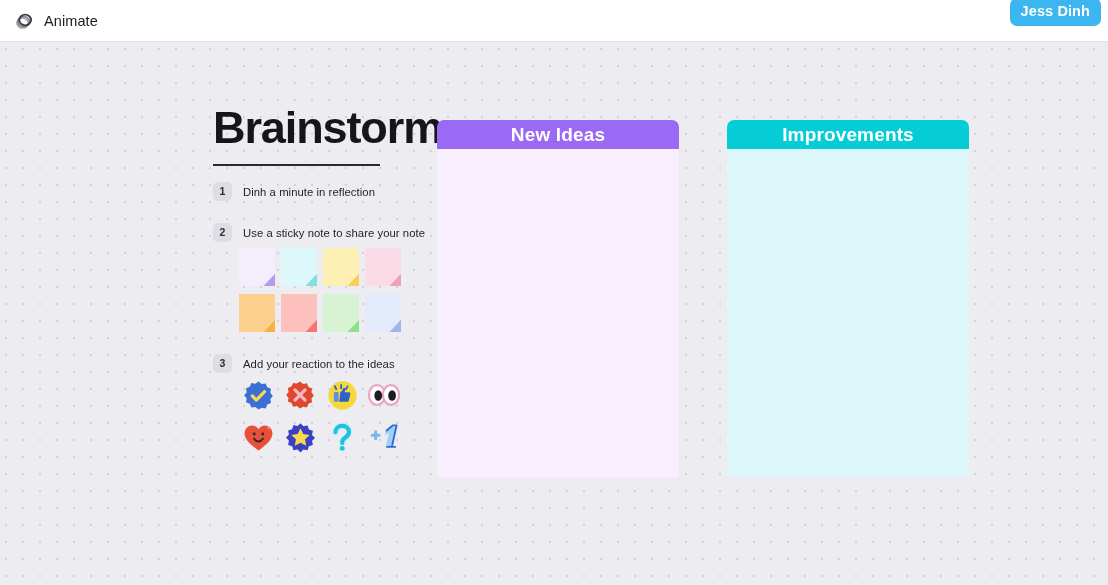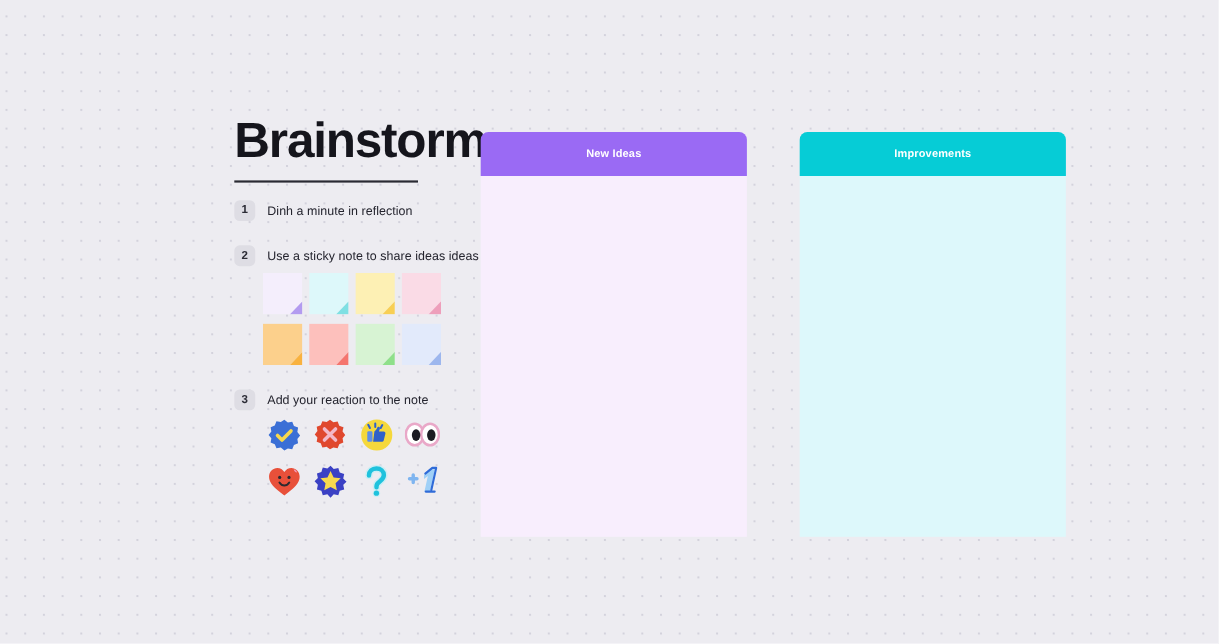--- a/index.html
+++ b/index.html
@@ -140,56 +140,69 @@
   
   .column {
     position:absolute;
     top:120px;
     width:242px;
   }
   #col-0 { left:437px; }
   #col-1 { left:727px; }
 
   .col-header {
-    height:40px;
+    height:29px;
     border-radius:7px 7px 0 0;
     display:flex; align-items:center; justify-content:center;
     color:#ffffff;
-    font-size:10px;
+    font-size:19px;
     font-weight:700;
     letter-spacing:.15px;
   }
   .col-body {
     height:328px;
   }
 </style>
 </head>
 <body>
 
 <div id="app">
 
+  <div id="topbar">
+
+    <div id="brand">
+      <svg class="logo" viewBox="0 0 24 24">
+        <ellipse cx="9.4" cy="14.2" rx="6.2" ry="5.5" fill="none" stroke="#9b9aa6" stroke-width="1.7"></ellipse>
+        <ellipse cx="10.6" cy="12.6" rx="6.2" ry="5.5" fill="none" stroke="#7d7c8a" stroke-width="1.7"></ellipse>
+        <ellipse cx="12.2" cy="10.9" rx="6.4" ry="5.8" fill="none" stroke="#3b3b47" stroke-width="2"></ellipse>
+      </svg>
+      <span class="brand-text">Animate</span>
+    </div>
+
+    <div id="user-badge">Jess Dinh</div>
+  </div>
 
   <div id="instructions">
 
     <div id="board-title">Brainstorm</div>
     <div id="title-rule"></div>
 
     <div class="step" id="step1">
       <div class="step-num">1</div>
       <div class="step-label">Dinh a minute in reflection</div>
     </div>
 
     <div class="step" id="step2">
       <div class="step-num">2</div>
-      <div class="step-label">Use a sticky note to share ideas ideas</div>
+      <div class="step-label">Use a sticky note to share your note</div>
     </div>
 
     <div class="step" id="step3">
       <div class="step-num">3</div>
-      <div class="step-label">Add your reaction to the note</div>
+      <div class="step-label">Add your reaction to the ideas</div>
     </div>
 
     <div id="notes">
       <div class="note-cell">
         <div class="note">
             <div class="body" style="background:#f4eefc"></div>
             <div class="fold" style="background:#b39bf0"></div>
           </div>
       </div>
       <div class="note-cell">

